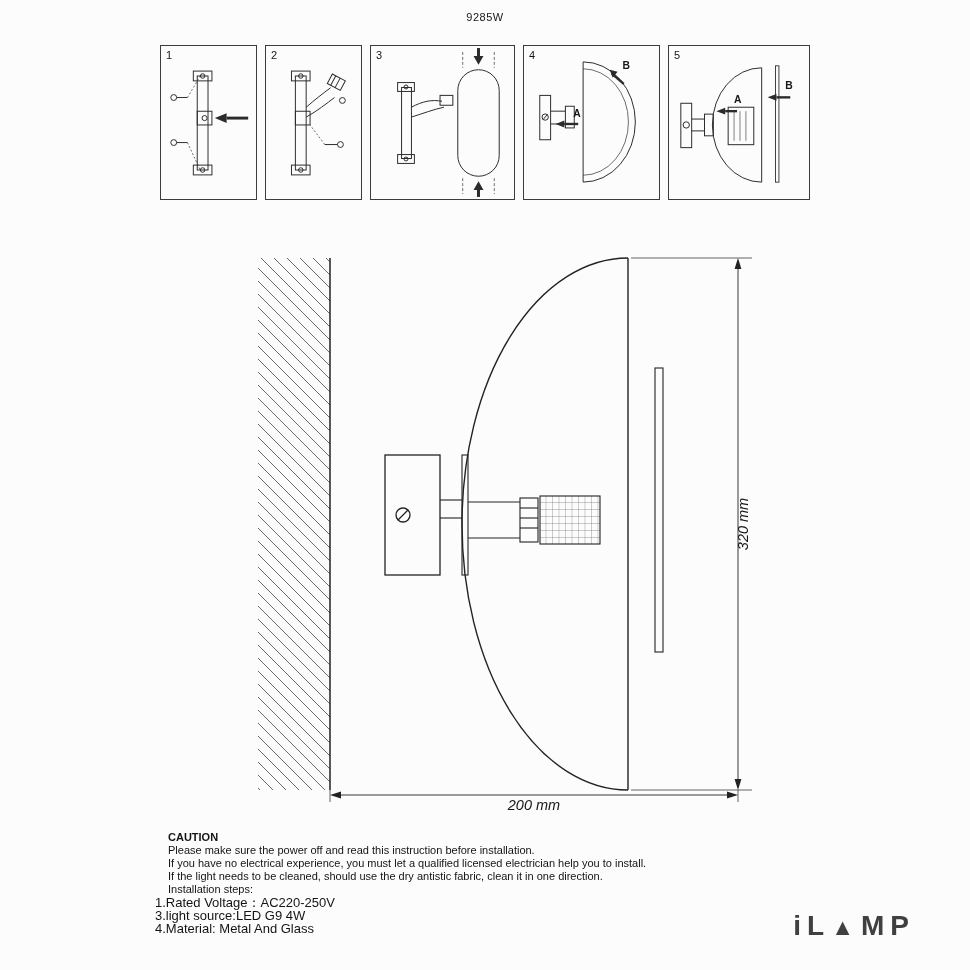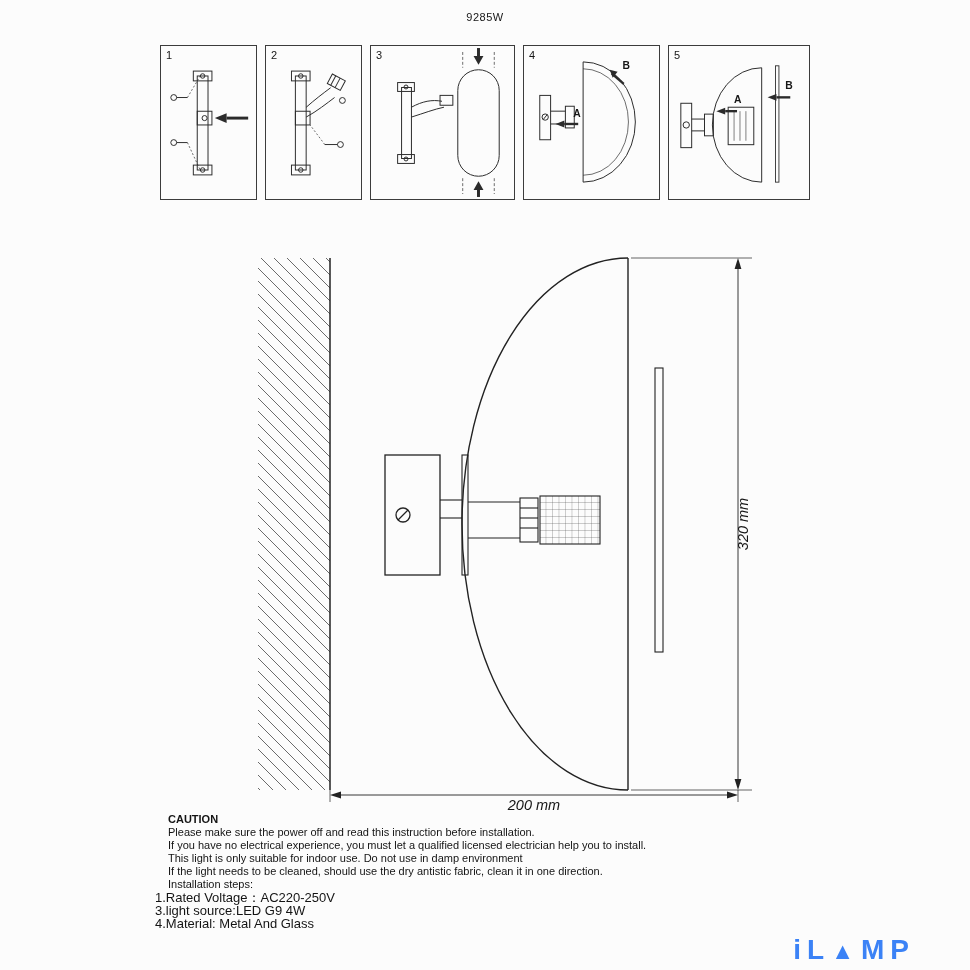--- a/index.html
+++ b/index.html
@@ -18,26 +18,26 @@
   }
   #p1{left:160px;width:97px}
   #p2{left:265px;width:97px}
   #p3{left:370px;width:145px}
   #p4{left:523px;width:137px}
   #p5{left:668px;width:142px}
   .step-num{position:absolute;top:3px;left:5px;font-size:11px;color:#161616;z-index:2;}
   .stepart{position:absolute;left:0;top:0;width:100%;height:100%;}
   .main-svg{position:absolute;left:240px;top:250px;width:560px;height:560px;}
   .caution{position:absolute;left:155px;top:812px;width:650px;color:#141414;}
-  .c-head{padding-left:13px;font-size:11px;font-weight:bold;line-height:14px;}
+  .c-head{padding-left:13px;font-size:11px;font-weight:bold;line-height:14px;margin-top:18px;}
   .c-line{padding-left:13px;font-size:11px;line-height:13px;}
   .c-spec{padding-left:0;font-size:13px;line-height:13px;}
   .logo{
-    position:absolute;right:55px;bottom:4px;display:flex;align-items:baseline;
-    font-size:28px;font-weight:bold;letter-spacing:6px;color:#3b82f6;
+    position:absolute;right:55px;bottom:28px;display:flex;align-items:baseline;
+    font-size:28px;font-weight:bold;letter-spacing:6px;color:#404040;
   }
   .logo-tri{font-size:23px;margin:0 1px;letter-spacing:6px;}
   svg text{font-family:"Liberation Sans", sans-serif;}
 </style>
 </head>
 <body>
 
 <div class="page-title">9285W</div>
 
 <div class="panel" id="p1">
@@ -240,21 +240,20 @@
     <polygon points="90,545 101,541.6 101,548.4" fill="#222" stroke="none"></polygon>
     <polygon points="498,545 487,541.6 487,548.4" fill="#222" stroke="none"></polygon>
   </g>
   <text x="294" y="560" text-anchor="middle" font-size="14.5" font-style="italic" fill="#161616">200 mm</text>
 </svg>
 
 <div class="caution">
   <div class="c-head">CAUTION</div>
   <div class="c-line">Please make sure the power off and read this instruction before installation.</div>
   <div class="c-line">If you have no electrical experience, you must let a qualified licensed electrician help you to install.</div>
-  <div class="c-line">This light is only suitable for indoor use. Do not use in damp environment</div>
   <div class="c-line">If the light needs to be cleaned, should use the dry antistic fabric, clean it in one direction.</div>
   <div class="c-line">Installation steps:</div>
   <div class="c-spec">1.Rated Voltage：AC220-250V</div>
   <div class="c-spec">3.light source:LED  G9 4W</div>
   <div class="c-spec">4.Material:   Metal And Glass</div>
 </div>
 
 <div class="logo">
   <span>iL</span>
   <span class="logo-tri">▲</span>

